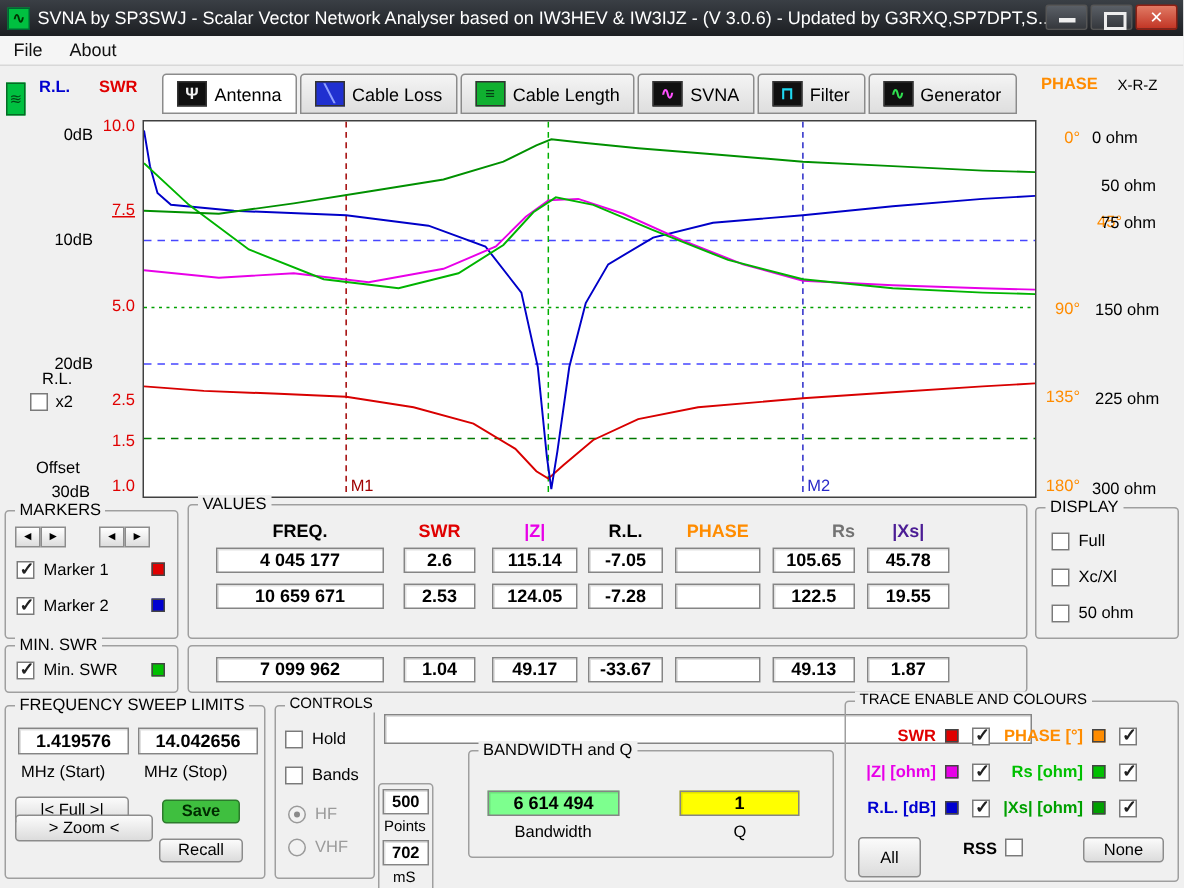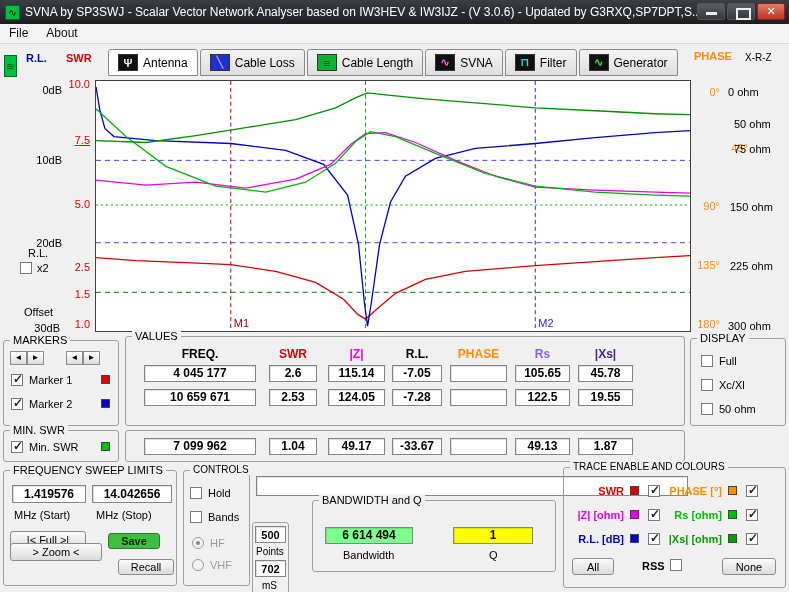--- a/index.html
+++ b/index.html
@@ -198,21 +198,21 @@
     <span class="sw" style="left: 97px; top: 11px; background-color: rgb(0, 192, 0);"></span>
   </div>
 
   <div class="gb" style="left:125px; top:336px; width:560px; height:90px;">
     <span class="gl">VALUES</span>
     <span class="vhead vc0" style="color: rgb(0, 0, 0);">FREQ.</span>
     <span class="vhead vc1" style="color: rgb(224, 0, 0);">SWR</span>
     <span class="vhead vc2" style="color: rgb(232, 0, 232);">|Z|</span>
     <span class="vhead vc3" style="color: rgb(0, 0, 0);">R.L.</span>
     <span class="vhead vc4" style="color: rgb(255, 140, 0);">PHASE</span>
-    <span class="vhead vc5" style="color: #8b5cf6;">Rs</span>
+    <span class="vhead vc5" style="color: #737373; text-align: right;">Rs</span>
     <span class="vhead vc6" style="color: #4c1d95;">|Xs|</span>
 
     <span class="fld vc0 row1">4 045 177</span>
     <span class="fld vc1 row1">2.6</span>
     <span class="fld vc2 row1">115.14</span>
     <span class="fld vc3 row1">-7.05</span>
     <span class="fld vc4 row1"></span>
     <span class="fld vc5 row1">105.65</span>
     <span class="fld vc6 row1">45.78</span>
 
@@ -247,21 +247,21 @@
 
   <div class="gb" style="left:3px; top:470px; width:174px; height:116px;">
     <span class="gl">FREQUENCY SWEEP LIMITS</span>
     <input class="fldin" style="left: 8px; top: 14px; width: 74px; height: 18px;" value="1.419576">
     <input class="fldin" style="left: 88px; top: 14px; width: 80px; height: 18px;" value="14.042656">
     <span class="lab" style="left:10px; top:38px;">MHz  (Start)</span>
     <span class="lab" style="left:92px; top:38px;">MHz  (Stop)</span>
     <button class="btn" style="left:6px; top:60px; width:76px; height:18px;">|&lt; Full &gt;|</button>
     <button class="btn save" style="left:104px; top:62px; width:52px; height:16px;">Save</button>
     <button class="btn" style="left:6px; top:72px; width:92px; height:18px;">&gt; Zoom &lt;</button>
-    <button class="btn" style="left:102px; top:88px; width:56px; height:16px;margin-left:12px;">Recall</button>
+    <button class="btn" style="left:102px; top:88px; width:56px; height:16px;">Recall</button>
   </div>
 
   <div class="gb" style="left:183px; top:470px; width:67px; height:116px;">
     <span class="gl" style="font-size:10px;">CONTROLS</span>
     <span class="cb" style="left:6px; top:16px;"></span>
     <span class="lab" style="left:24px; top:16px;">Hold</span>
     <span class="cb" style="left:6px; top:40px;"></span>
     <span class="lab" style="left:24px; top:40px;">Bands</span>
     <span class="radio checked" style="left:8px; top:66px;"></span>
     <span class="lab" style="left:26px; top:66px; color:#9a9a9a;">HF</span>
@@ -303,19 +303,19 @@
     <span class="sw" style="left: 164px; top: 42px; background-color: rgb(0, 192, 0);"></span>
     <span class="cb checked" style="left:182px; top:41px;"></span>
 
     <span class="lab r" style="left: 4px; top: 65px; width: 56px; font-weight: bold; color: rgb(0, 0, 208);">R.L. [dB]</span>
     <span class="sw" style="left: 66px; top: 66px; background-color: rgb(0, 0, 208);"></span>
     <span class="cb checked" style="left:84px; top:65px;"></span>
     <span class="lab r" style="left: 98px; top: 65px; width: 60px; font-weight: bold; color: rgb(0, 160, 0);">|Xs| [ohm]</span>
     <span class="sw" style="left: 164px; top: 66px; background-color: rgb(0, 160, 0);"></span>
     <span class="cb checked" style="left:182px; top:65px;"></span>
 
-    <button class="btn" style="left:8px; top:90px; width:42px; height:17px;">All</button>
+    <button class="btn" style="left:8px; top:90px; width:42px; height:27px;">All</button>
     <span class="lab" style="left:78px; top:92px; font-weight:bold;">RSS</span>
     <span class="cb" style="left:106px; top:91px;"></span>
     <button class="btn" style="left:158px; top:90px; width:54px; height:17px;">None</button>
   </div>
 
 </div>
 
 </body></html>

